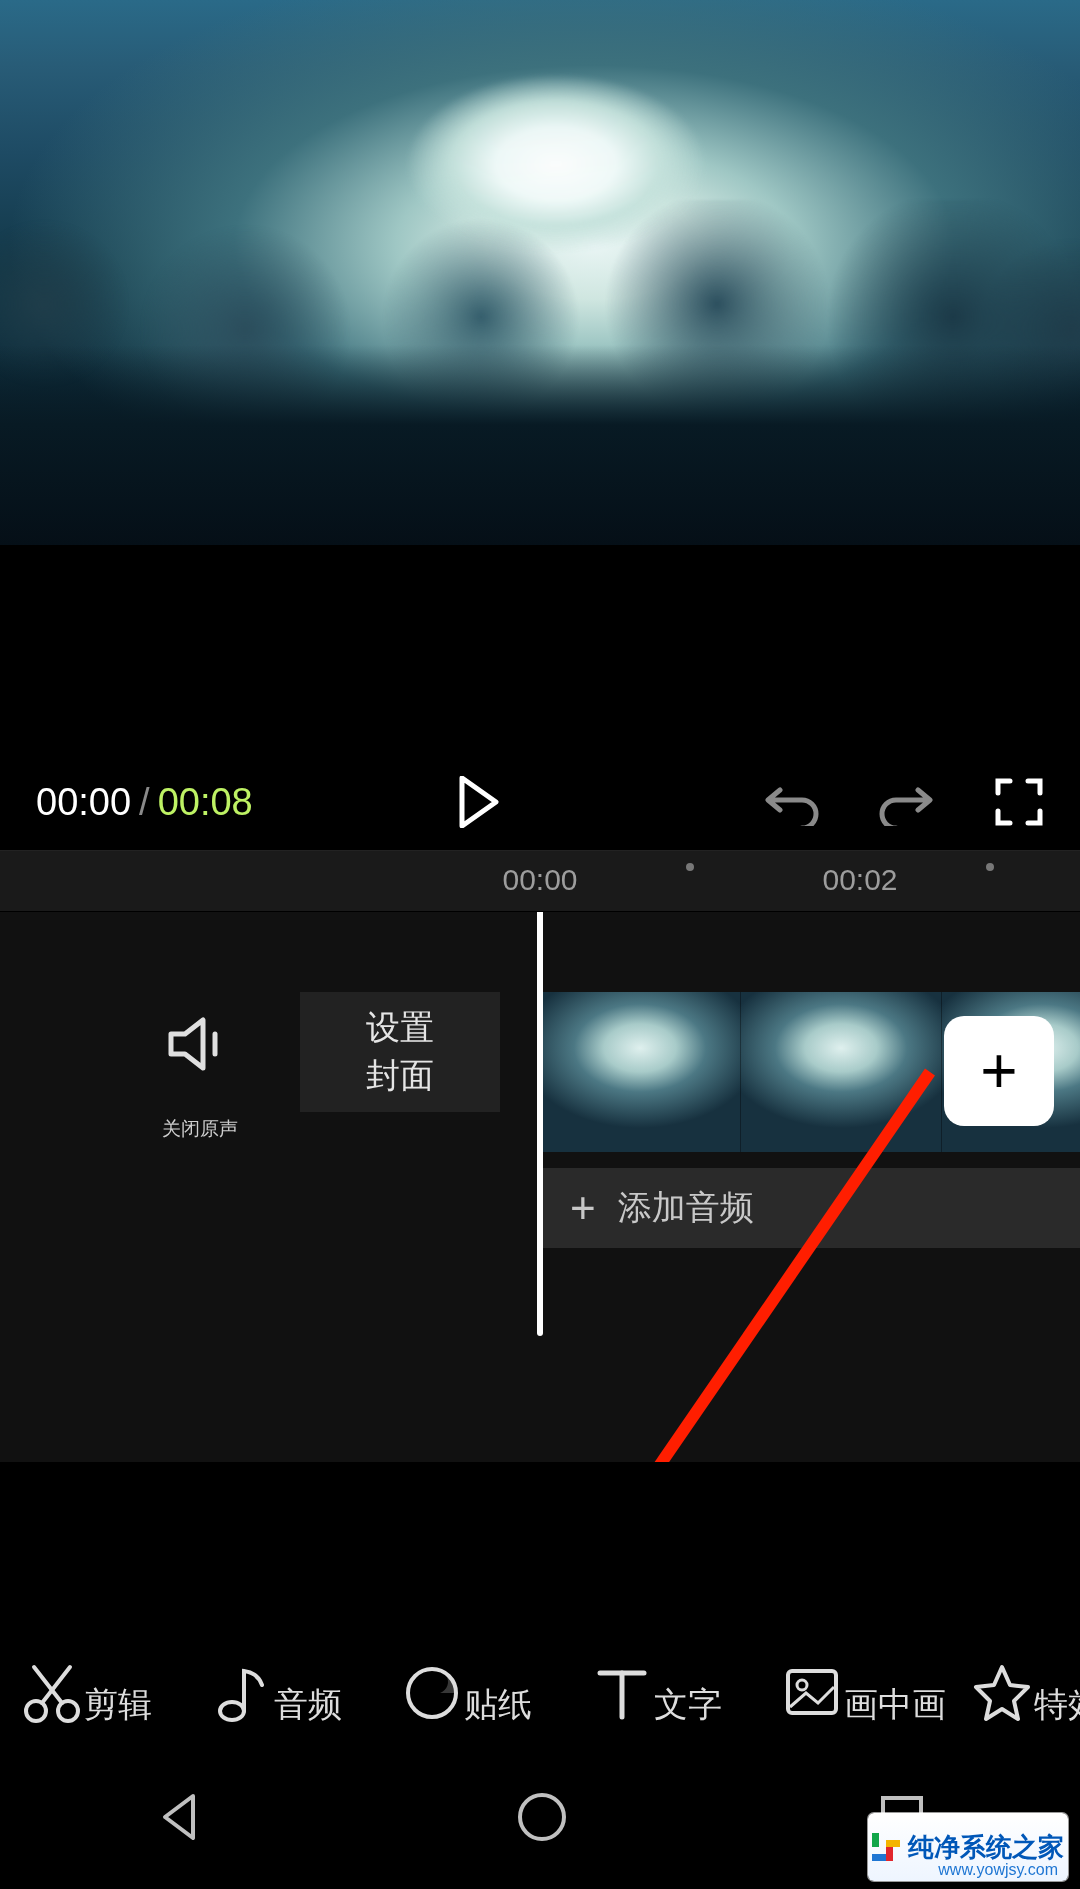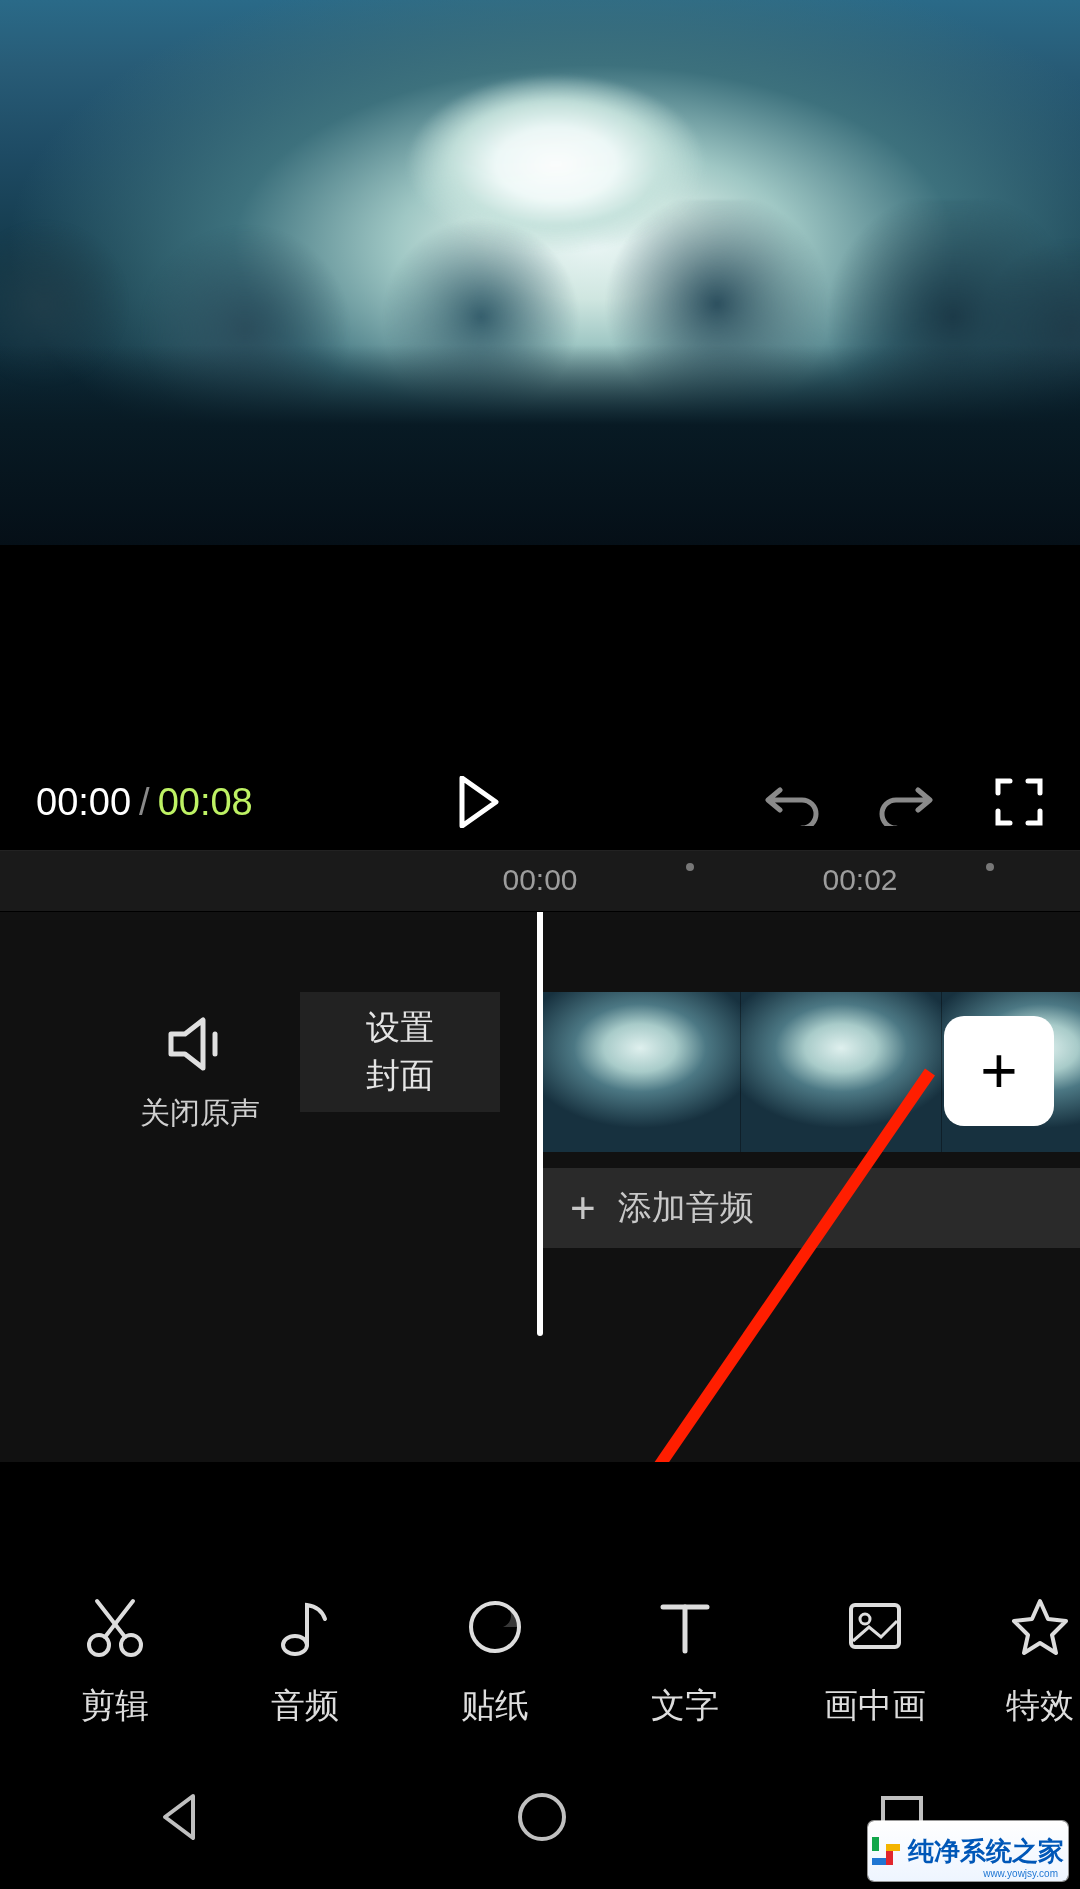--- a/index.html
+++ b/index.html
@@ -96,21 +96,21 @@
     position: absolute; left: 540px; top: -6px; width: 6px; height: 430px;
     background: #fff; border-radius: 3px;
     transform: translateX(-50%);
     z-index: 40;
   }
 
   .mute-col {
     position: absolute; left: 130px; top: 100px; width: 140px; text-align: center;
     color: #cfcfcf;
   }
-  .mute-label { font-size: 30px; margin-top: 13px; }
+  .mute-label { font-size: 19px; margin-top: 36px; }
 
   .cover-tile {
     position: absolute; left: 300px; top: 80px; width: 200px; height: 120px;
     background: #222;
     display: flex; align-items: center; justify-content: center;
     font-size: 34px; color: #e5e5e5;
     text-align: center; line-height: 1.4;
     white-space: pre;
   }
 
@@ -148,58 +148,58 @@
   
   .bottom-gap { height: 210px; background: #000; }
   .toolbar {
     position: absolute; left: 0; right: 0; bottom: 160px;
     display: flex;
     padding: 0 20px;
     gap: 0;
   }
   .tool {
     flex: 0 0 190px;
-    display: flex; flex-direction: column; align-items: center;
+    display: flex; flex-direction: row; align-items: center;
     color: #ddd;
   }
   .tool:last-child { flex: 0 0 140px; }
   .tool-label { font-size: 34px; margin-top: 20px; }
 
   
   .navbar {
     position: absolute; left: 0; right: 0; bottom: 0;
     height: 140px;
     background: #000;
     display: flex; align-items: center; justify-content: space-around;
   }
 
   
   .wm {
     position: absolute; right: 12px; bottom: 8px;
-    width: 200px; height: 60px;
+    width: 200px; height: 68px;
     background: linear-gradient(180deg, #fff 0%, #eef5ff 100%);
     border-radius: 6px;
     display: flex; align-items: center; justify-content: center;
     color: #0057b8; font-size: 26px; font-weight: 700;
     z-index: 80;
     box-shadow: 0 0 0 1px rgba(255,255,255,.6);
     margin-top: 16px;
   }
   .wm .flag {
     width: 28px; height: 28px; margin-right: 8px;
     background:
       linear-gradient(90deg, #11a64a 0 50%, transparent 0),
       linear-gradient(0deg, #f4b400 0 50%, transparent 0),
       linear-gradient(90deg, #e1262d 0 50%, transparent 0),
       linear-gradient(0deg, #1f76d3 0 50%, transparent 0);
     background-size: 50% 50%;
     background-position: 0 0, 100% 0, 100% 100%, 0 100%;
     background-repeat: no-repeat;
   }
-  .wm .sub { position:absolute; bottom:2px; right:10px; font-size:10px; color:#1f76d3; font-weight:400;}
+  .wm .sub { position:absolute; bottom:2px; right:10px; font-size:16px; color:#1f76d3; font-weight:400;}
 </style>
 </head>
 <body>
 
 <div class="preview">
   <div class="sunhole"></div>
   <div class="cloudbelt"></div>
   <div class="darksea"></div>
 </div>
 

